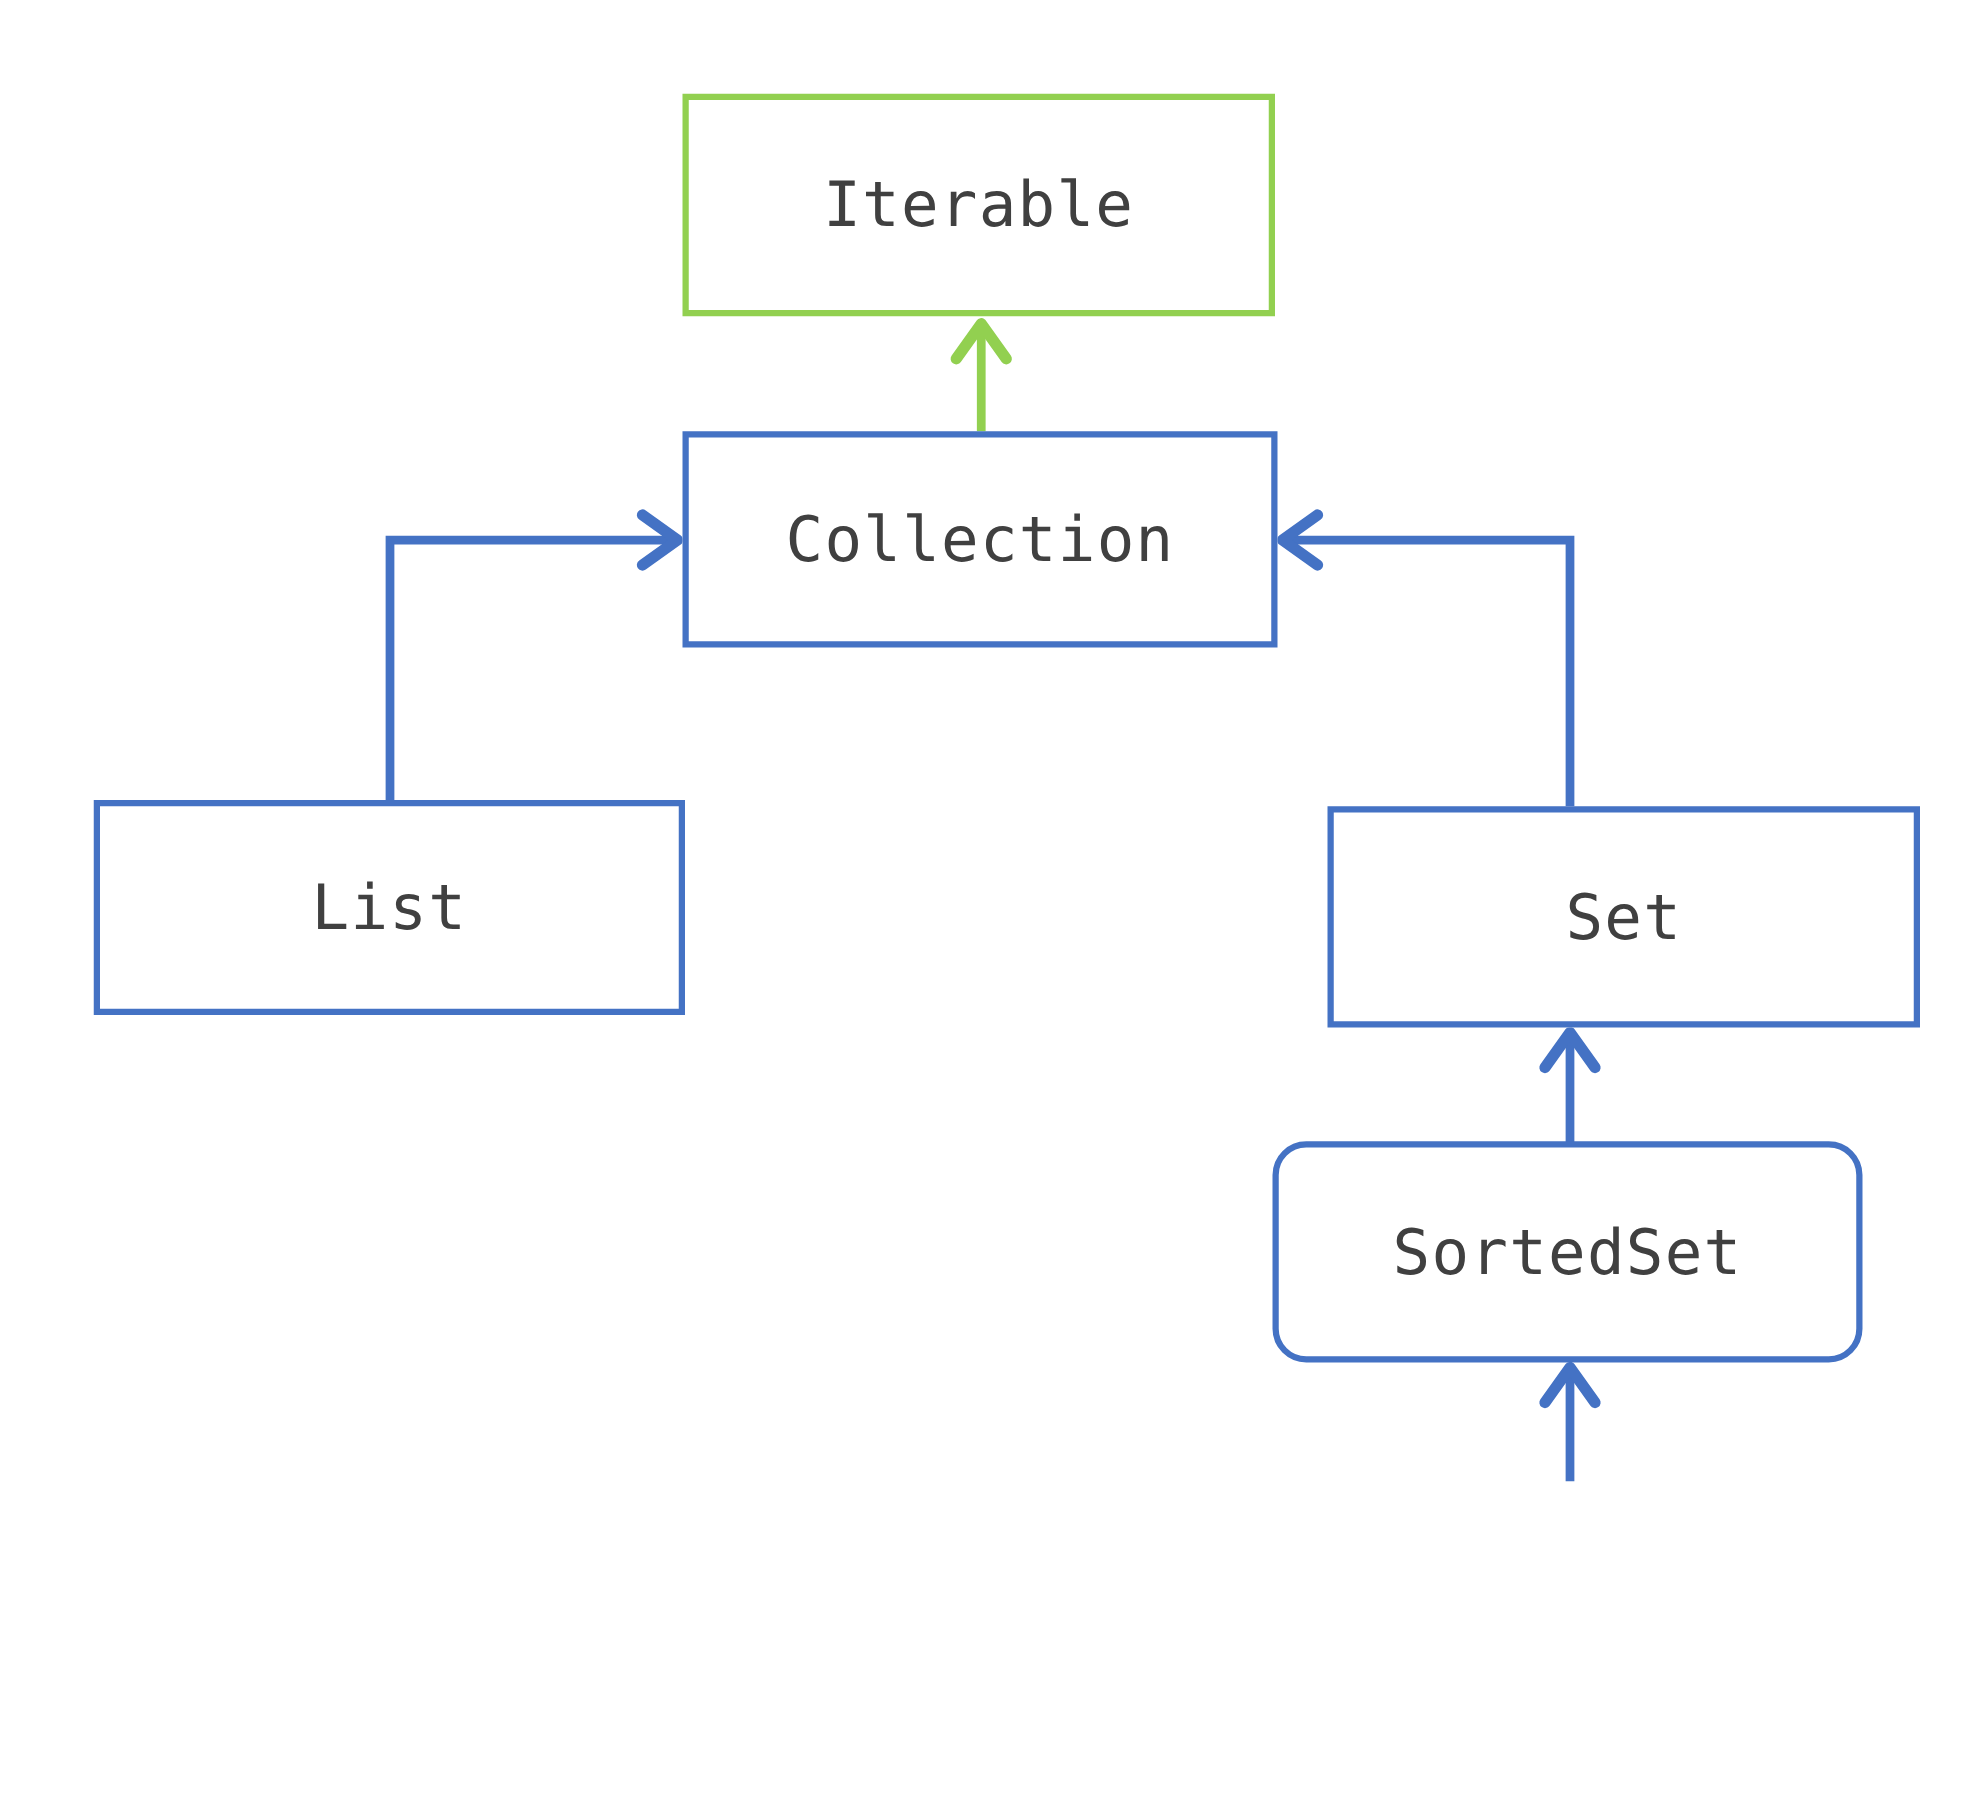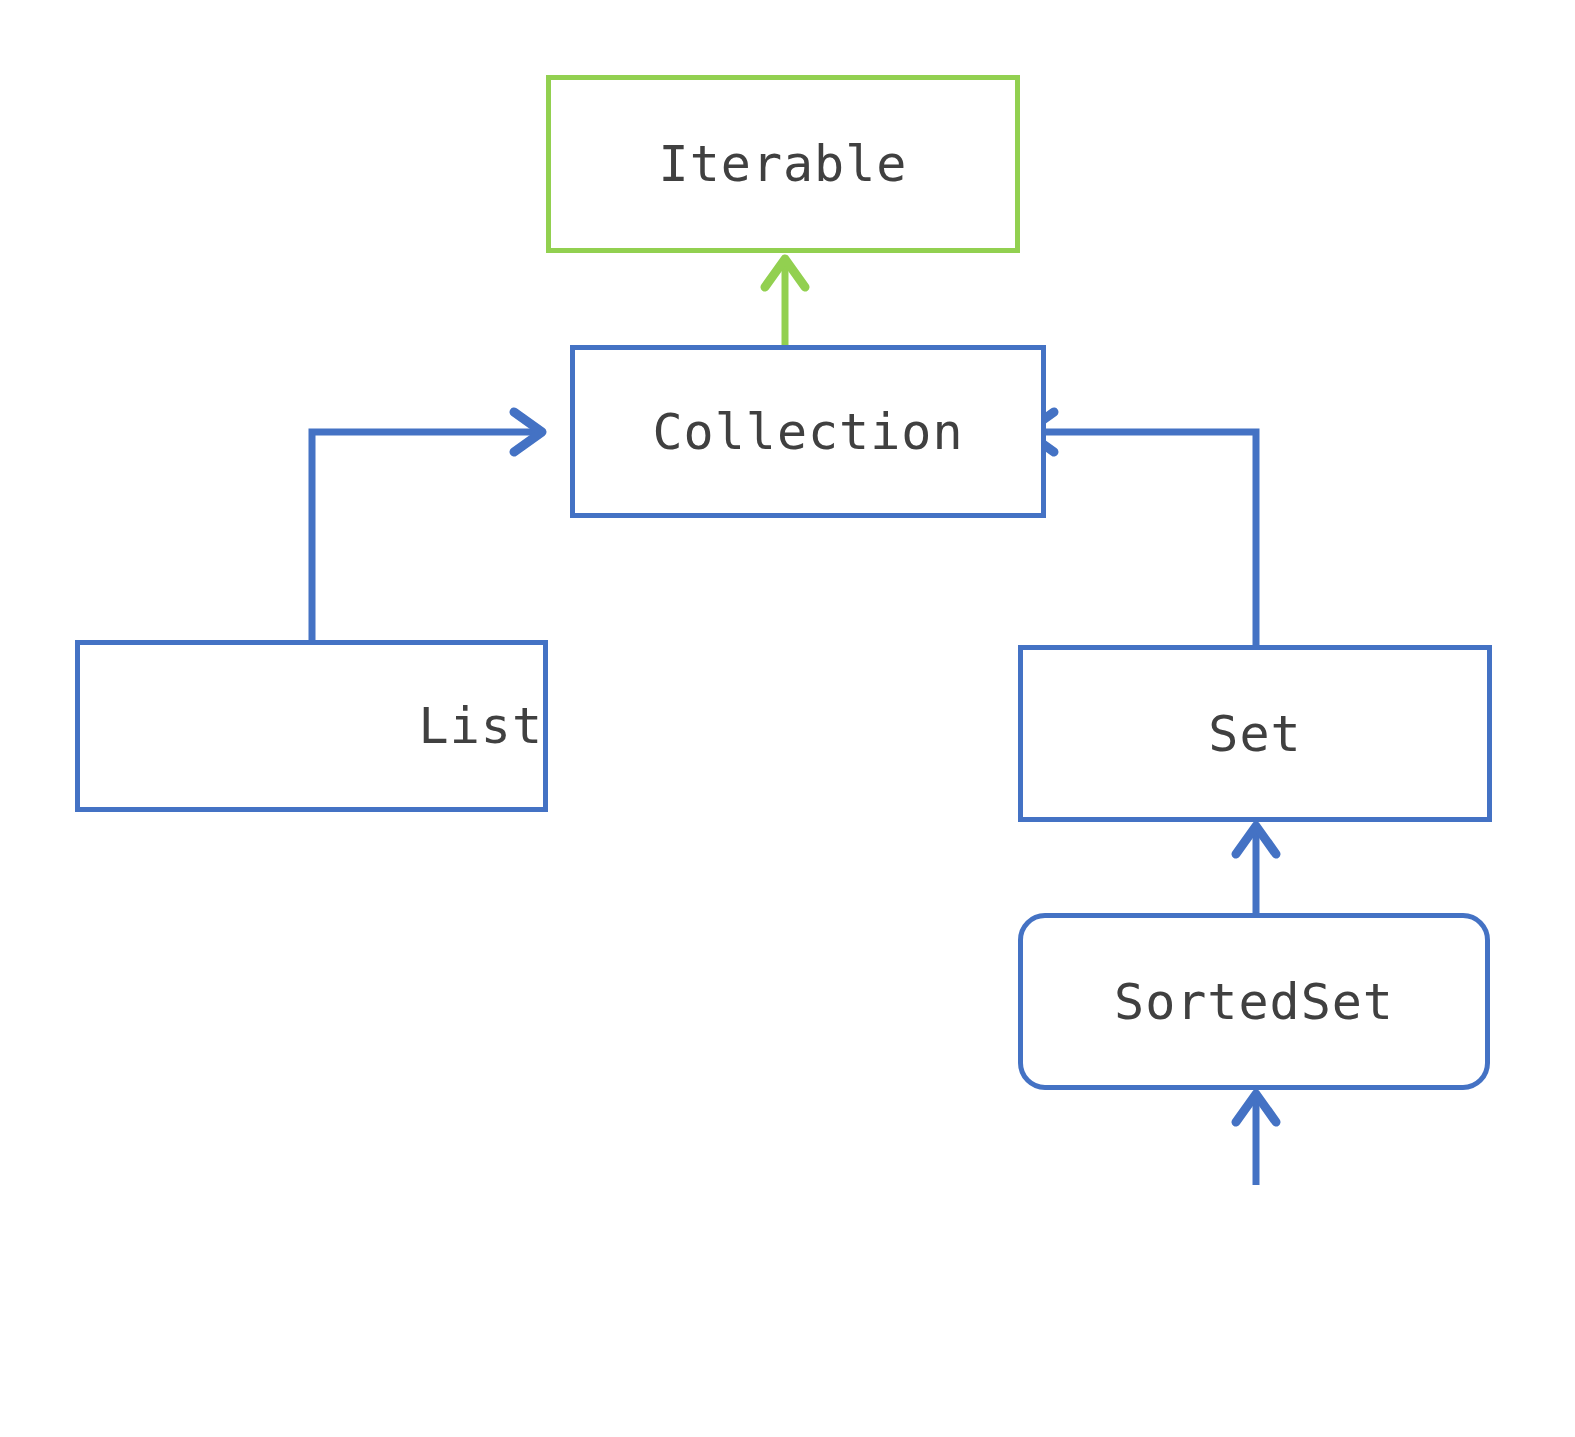--- a/index.html
+++ b/index.html
@@ -26,21 +26,21 @@
     display: flex;
     align-items: center;
     justify-content: center;
     font-size: 50px;
     letter-spacing: 1px;
   }
   .node span {
     white-space: nowrap;
   }
   #node-iterable     { left: 546px;  top: 75px;   width: 474px; height: 178px; }
-  #node-collection   { left: 546px;  top: 345px;  width: 476px; height: 173px; margin-left: 24px; }
+  #node-collection   { left: 546px;  top: 345px;  width: 476px; height: 173px; }
   #node-list         { left: 75px;   top: 640px;  width: 473px; height: 172px; }
   #node-set          { left: 1018px; top: 645px;  width: 474px; height: 177px; }
   #node-sortedset    { left: 1018px; top: 913px;  width: 472px; height: 177px; }
   #node-navigableset { left: 1018px; top: 1183px; width: 472px; height: 175px; }
 
   .edge-shaft {
     fill: none;
     stroke-width: 7;
     stroke-linejoin: miter;
   }
@@ -75,25 +75,25 @@
   </svg>
 
   <div class="node" id="node-iterable" style="border-color: rgb(146, 208, 80);">
     <span>Iterable</span>
   </div>
 
   <div class="node" id="node-collection" style="border-color: rgb(68, 114, 196);">
     <span>Collection</span>
   </div>
 
-  <div class="node" id="node-list" style="border-color: rgb(68, 114, 196); justify-content: flex-end;">
+  <div class="node" id="node-list" style="border-color: rgb(68, 114, 196);">
     <span>List</span>
   </div>
 
-  <div class="node" id="node-set" style="border-color: rgb(68, 114, 196);">
+  <div class="node" id="node-set" style="border-color: rgb(68, 114, 196); margin-left: 44px;">
     <span>Set</span>
   </div>
 
   <div class="node" id="node-sortedset" style="border-color: rgb(68, 114, 196); border-radius: 27px;">
     <span>SortedSet</span>
   </div>
 
 
 </div>
 

